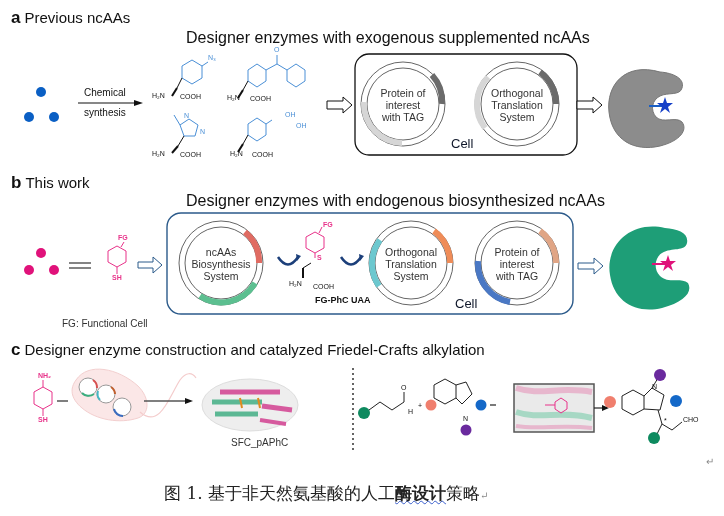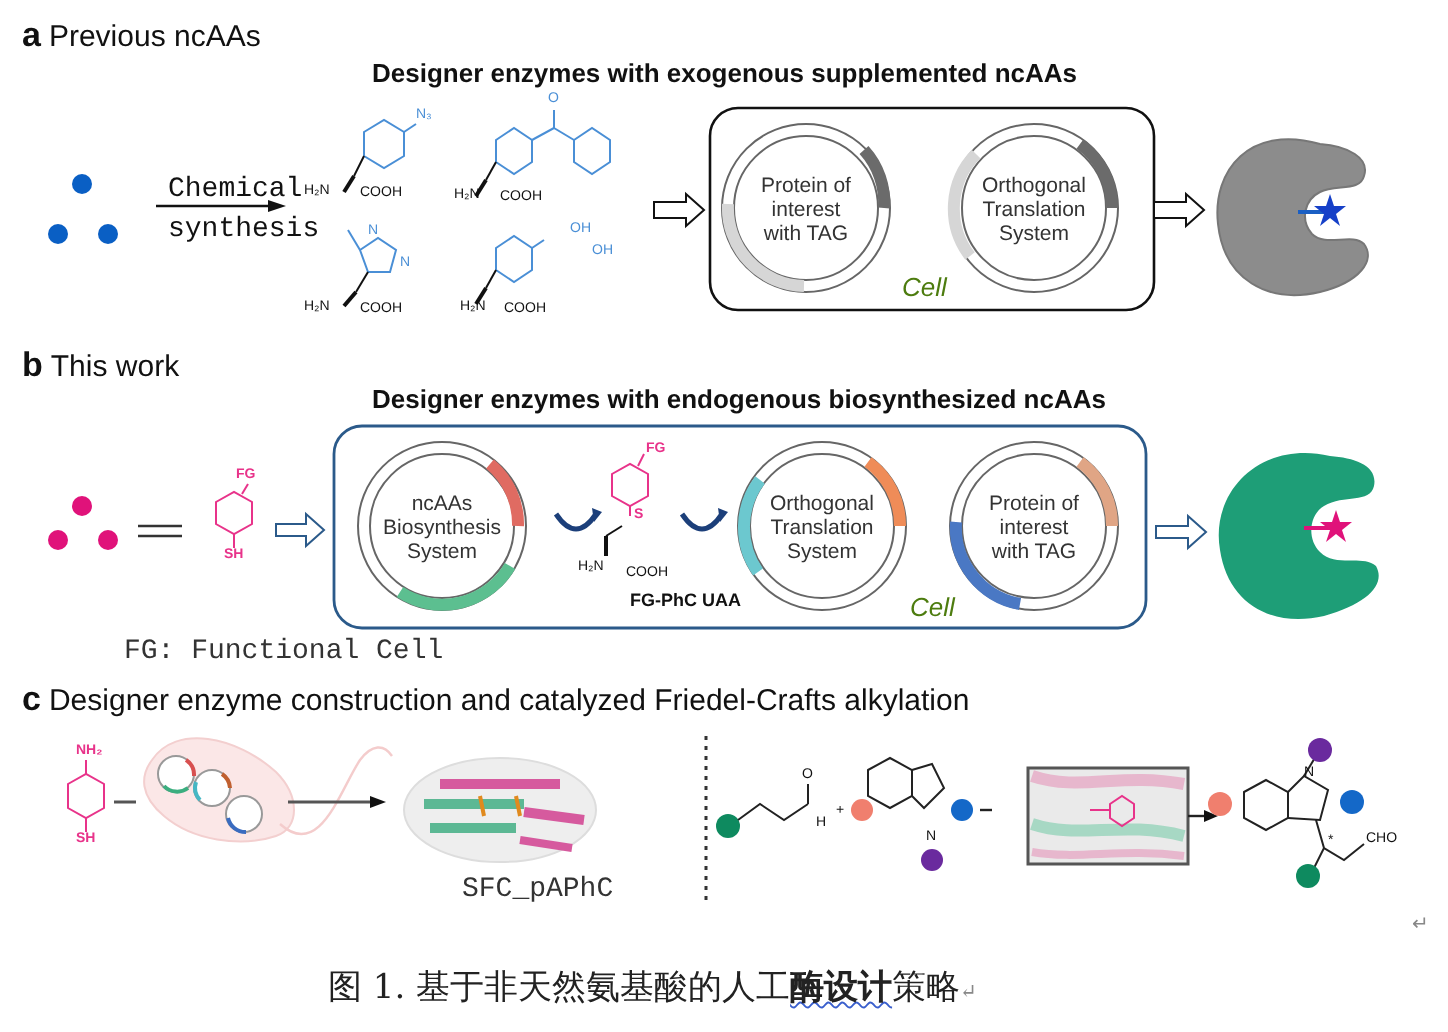--- a/index.html
+++ b/index.html
@@ -1,24 +1,24 @@
 <!DOCTYPE html>
 <html><head>
 <meta charset="utf-8">
 <style>
   html, body { margin: 0; padding: 0; background: #ffffff; }
   body { width: 724px; height: 516px; position: relative; overflow: hidden; font-family: "Liberation Sans", sans-serif; color: #111; }
   .abs { position: absolute; }
   .panel-label { font-size: 15px; }
   .panel-label b { font-weight: bold; font-size: 17px; margin-right: 4px; }
-  .subtitle { font-size: 13px; font-weight: bold; white-space: nowrap; }
-  .small { font-size: 14px; font-family: Liberation Mono, monospace; }
+  .subtitle { font-size: 16px; font-weight: normal; white-space: nowrap; }
+  .small { font-size: 10px; }
   .tiny { font-size: 7px; }
   .plasmid-text { font-size: 10.5px; text-align: center; line-height: 12px; color: #333; }
-  .cell-label { font-style: italic; font-size: 13px; color: #4d7c0f; }
+  .cell-label { font-size: 13px; color: #0f172a; }
   .caption { font-family: "DejaVu Serif", "Liberation Serif", serif; font-size: 17px; color: #222; white-space: nowrap; }
   .wavy { text-decoration: underline wavy #3a5fcd; text-decoration-thickness: 1px; font-weight: bold; }
   svg { position: absolute; overflow: visible; }
 </style>
 </head>
 <body>
 
 <div class="abs panel-label" style="left:11px;top:8px;">
   <b>a</b><span>Previous ncAAs</span>
 </div>

